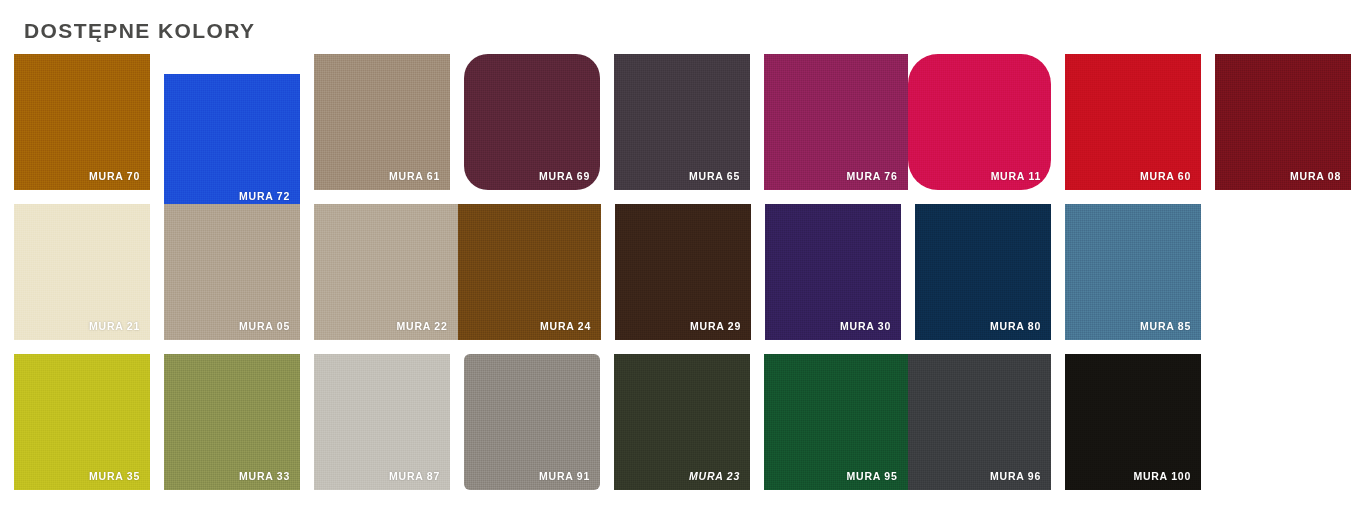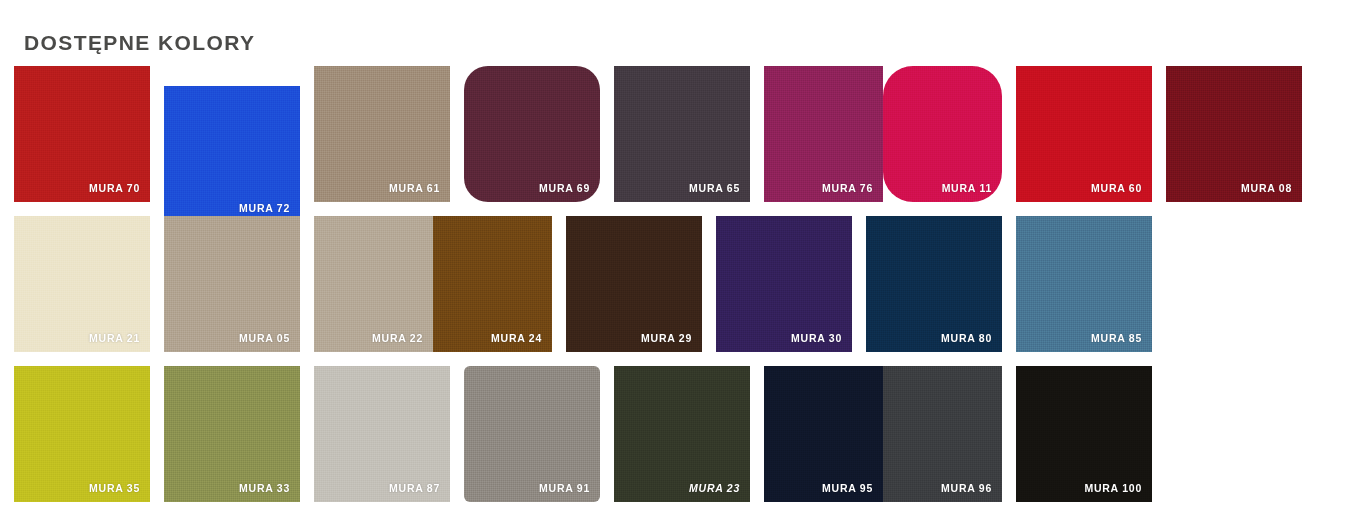--- a/index.html
+++ b/index.html
@@ -13,21 +13,21 @@
     width: 1370px;
     height: 523px;
     font-family: "Liberation Sans", sans-serif;
     overflow: hidden;
   }
 
   .page {
     width: 1370px;
     height: 523px;
     position: relative;
-    padding: 16px 14px;
+    padding: 4px 14px;
   }
 
   
   .page-title {
     font-size: 21px;
     font-weight: bold;
     letter-spacing: 1.4px;
     color: #4a4a48;
     margin: 0;
     padding: 9px 0 0 10px;
@@ -50,21 +50,21 @@
     height: 136px;
   }
 
   
   .swatch-group {
     display: flex;
     height: 136px;
     flex: 0 0 auto;
   }
   .swatch-group.span-1 { width: 136px; }
-  .swatch-group.span-2 { width: 238px; }
+  .swatch-group.span-2 { width: 287px; }
 
   .swatch {
     position: relative;
     flex: 1 1 0;
     height: 136px;
     overflow: hidden;
     display: block;
   }
 
   
@@ -109,21 +109,21 @@
 </head>
 <body>
 
 <div class="page">
 
   <h1 class="page-title">DOSTĘPNE KOLORY</h1>
 
   <div class="swatch-rows">
       <div class="swatch-row">
         <div class="swatch-group span-1">
-          <div class="swatch" title="MURA 70" style="background: #b91c1c;">
+          <div class="swatch" title="MURA 70" style="background: #a16207;">
             <span class="swatch-label">MURA 70</span>
           </div>
         </div>
         <div class="swatch-group span-1">
           <div class="swatch" title="MURA 72" style="background: #1d4ed8; margin-top: 20px;">
             <span class="swatch-label">MURA 72</span>
           </div>
         </div>
         <div class="swatch-group span-1">
           <div class="swatch" title="MURA 61" style="background: rgb(160, 141, 120);">
@@ -219,21 +219,21 @@
           <div class="swatch" title="MURA 91" style="background: rgb(142, 136, 129); border-radius: 6px;">
             <span class="swatch-label">MURA 91</span>
           </div>
         </div>
         <div class="swatch-group span-1">
           <div class="swatch" title="MURA 23" style="background: rgb(51, 56, 40); font-style: italic;">
             <span class="swatch-label">MURA 23</span>
           </div>
         </div>
         <div class="swatch-group span-2">
-          <div class="swatch" title="MURA 95" style="background: #0f172a;">
+          <div class="swatch" title="MURA 95" style="background: #14532d;">
             <span class="swatch-label">MURA 95</span>
           </div>
           <div class="swatch" title="MURA 96" style="background: rgb(59, 61, 64);">
             <span class="swatch-label">MURA 96</span>
           </div>
         </div>
         <div class="swatch-group span-1">
           <div class="swatch" title="MURA 100" style="background: rgb(21, 19, 15);">
             <span class="swatch-label">MURA 100</span>
           </div>

